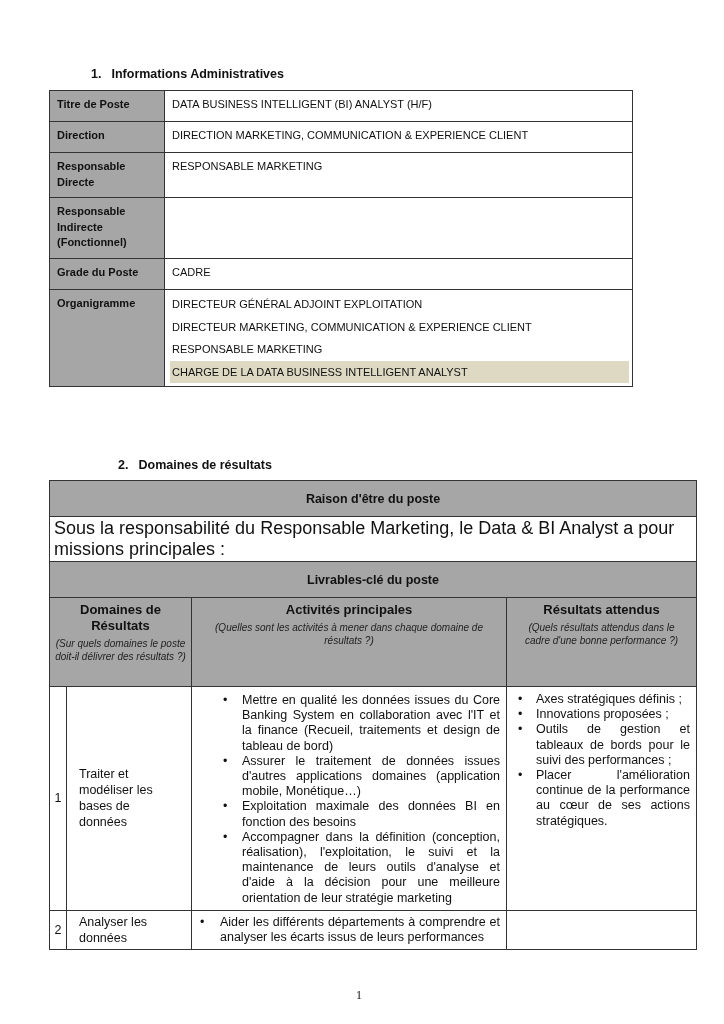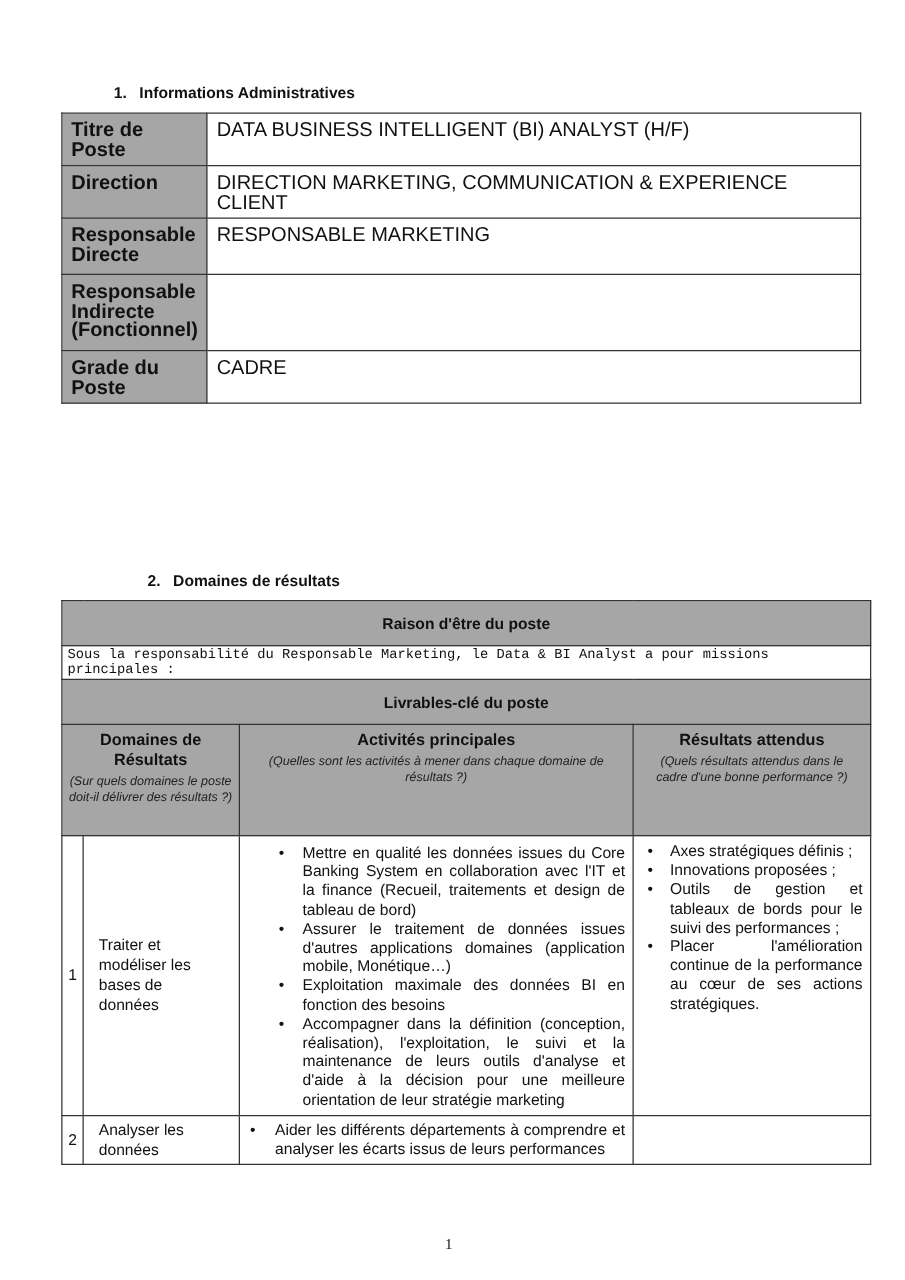--- a/index.html
+++ b/index.html
@@ -9,40 +9,40 @@
     }
     .section-title {
       position: absolute; font-weight: bold; font-size: 12.5px;
     }
     .sec1 { left: 91px; top: 67px; }
     .sec2 { left: 91px; top: 458px; margin-left: 27px; }
     .num { display: inline-block; width: 17px; }
 
     
     table.admin {
-      position: absolute; left: 49px; top: 90px; width: 640px;
-      border-collapse: collapse; font-size: 16px;
+      position: absolute; left: 49px; top: 90px; width: 584px;
+      border-collapse: collapse; font-size: 11px;
     }
     table.admin td { border: 1.5px solid #333; vertical-align: top; padding: 6px 7px 4px 7px; }
     table.admin td.lab {
       width: 100px; background: #a6a6a6; font-weight: bold; line-height: 15.5px; color: #111;
     }
     table.admin td.val { background: #fff; line-height: 15.5px; }
     .org-line { line-height: 22.5px; }
     .org-line.hl { background: #ddd9c3; margin-right: -4px; padding-left: 2px; margin-left: -2px; }
 
     
     table.dom {
       position: absolute; left: 49px; top: 480px; width: 648px;
       border-collapse: collapse; font-size: 12.5px;
     }
     table.dom td { border: 1.2px solid #333; }
     .gray { background: #a6a6a6; }
     .hdr { text-align: center; font-weight: bold; height: 27px; padding: 4px; }
-    .mission { padding: 1px 4px; height: 14px; font-size: 11px; font-family: Liberation Mono, monospace; }
+    .mission { padding: 1px 4px; height: 14px; font-size: 18px; }
     .colhead { text-align: center; vertical-align: top; padding: 4px 4px; height: 80px; }
     .colhead .t { font-weight: bold; font-size: 13px; line-height: 16px; }
     .colhead .s { font-style: italic; font-size: 10px; line-height: 12.5px; margin-top: 4px; color: #222; }
     .idx { width: 10px; text-align: center; vertical-align: middle; padding: 0 3px; }
     .domain { width: 100px; vertical-align: middle; line-height: 16px; }
     .acts { vertical-align: top; padding: 6px 6px 4px 6px; }
     .res { vertical-align: top; padding: 5px 6px 4px 6px; }
     ul { margin: 0; padding: 0; list-style: none; }
     ul li { position: relative; text-align: justify; line-height: 15.2px; }
     .acts ul li { padding-left: 44px; }
@@ -73,20 +73,29 @@
     <td class="lab">Responsable Directe</td>
     <td class="val">RESPONSABLE MARKETING</td>
   </tr>
   <tr style="height:61px">
     <td class="lab">Responsable Indirecte (Fonctionnel)</td>
     <td class="val"></td>
   </tr>
   <tr style="height:31px">
     <td class="lab">Grade du Poste</td>
     <td class="val">CADRE</td>
+  </tr>
+  <tr>
+    <td class="lab">Organigramme</td>
+    <td class="val" style="padding-top:3px;padding-bottom:3px;">
+      <div class="org-line">DIRECTEUR GÉNÉRAL ADJOINT EXPLOITATION</div>
+      <div class="org-line">DIRECTEUR MARKETING, COMMUNICATION &amp; EXPERIENCE CLIENT</div>
+      <div class="org-line">RESPONSABLE MARKETING</div>
+      <div class="org-line hl">CHARGE DE LA DATA BUSINESS INTELLIGENT ANALYST</div>
+    </td>
   </tr>
 </tbody>
   </table>
 
 <div class="section-title sec2">
   <span class="num">2.</span>
   <span>Domaines de résultats</span>
 </div>
 
 <table class="dom">

